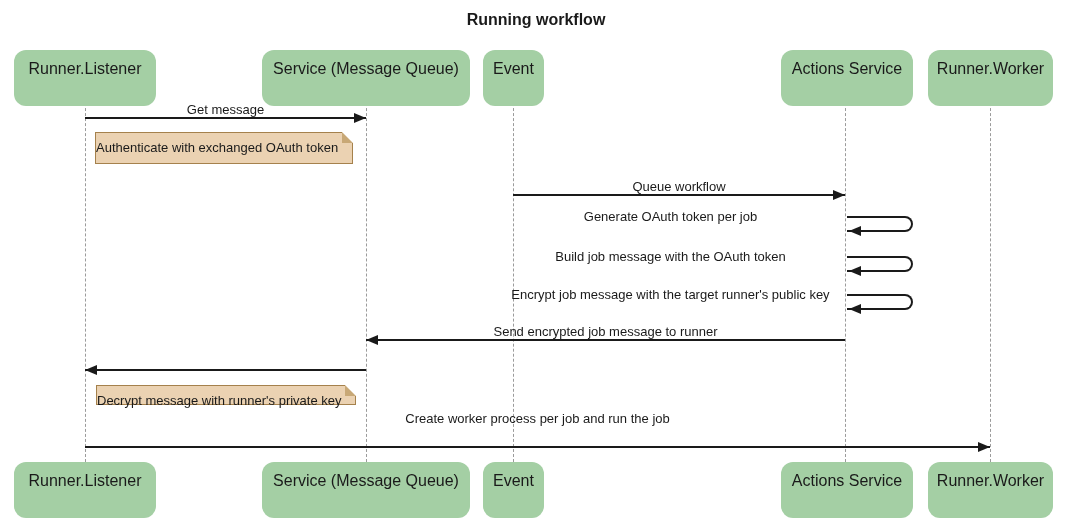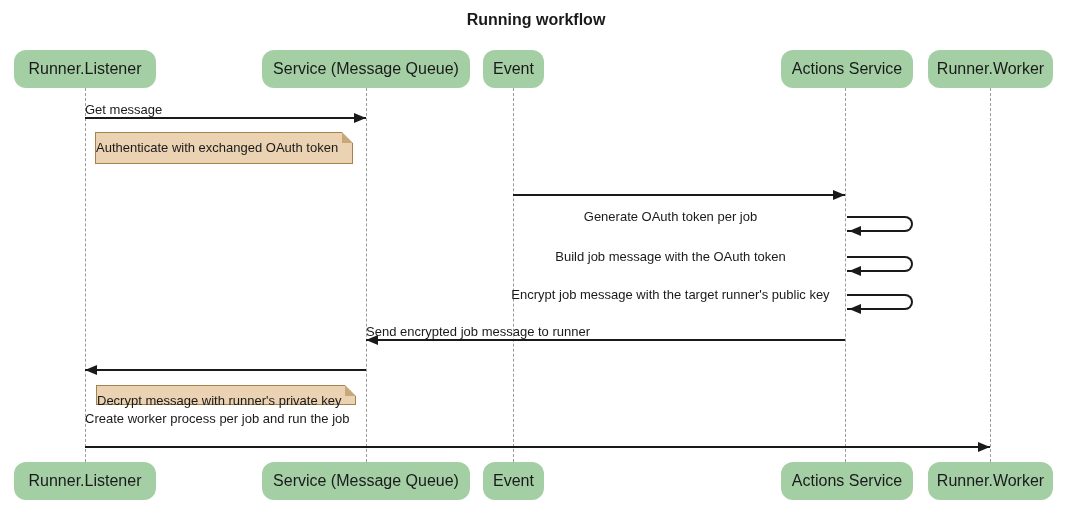--- a/index.html
+++ b/index.html
@@ -21,33 +21,33 @@
   }
   .lifeline {
     position: absolute;
     top: 88px;
     height: 374px;
     width: 0;
     border-left: 1px dashed #9b9b9b;
   }
   .actor {
     position: absolute;
-    height: 38px;
+    height: 56px;
     line-height: 38px;
     background: #a4cfa4;
     border-radius: 12px;
     text-align: center;
     font-size: 16px;
     white-space: nowrap;
     z-index: 3;
   }
   .msg-label {
     position: absolute;
     font-size: 13px;
-    text-align: left;
+    text-align: center;
     white-space: nowrap;
     z-index: 2;
   }
   .msg-label.right { text-align: center; }
   .msg-line {
     position: absolute;
     height: 0;
     border-top: 2px solid #1a1a1a;
     z-index: 1;
   }
@@ -116,20 +116,21 @@
 
   <div class="msg-label" style="left:85px; top:102px; width:281px">Get message</div>
   <div class="msg-line" style="left:85px; top:117px; width:281px"></div>
   <div class="arrow-right" style="left:354px; top:113px"></div>
 
   <div class="note" style="left:95px; top:132px; width:258px; height:32px; line-height:30px">
     <span>Authenticate with exchanged OAuth token</span>
     <span class="note-fold"></span>
   </div>
 
+  <div class="msg-label" style="left:513px; top:179px; width:332px">Queue workflow</div>
   <div class="msg-line" style="left:513px; top:194px; width:332px"></div>
   <div class="arrow-right" style="left:833px; top:190px"></div>
 
   <div class="msg-label right" style="left:500px; top:209px; width:341px">Generate OAuth token per job</div>
   <div class="self-loop" style="left:847px; top:216px"></div>
   <div class="arrow-left" style="left:849px; top:226px"></div>
 
   <div class="msg-label right" style="left:500px; top:249px; width:341px">Build job message with the OAuth token</div>
   <div class="self-loop" style="left:847px; top:256px"></div>
   <div class="arrow-left" style="left:849px; top:266px"></div>

